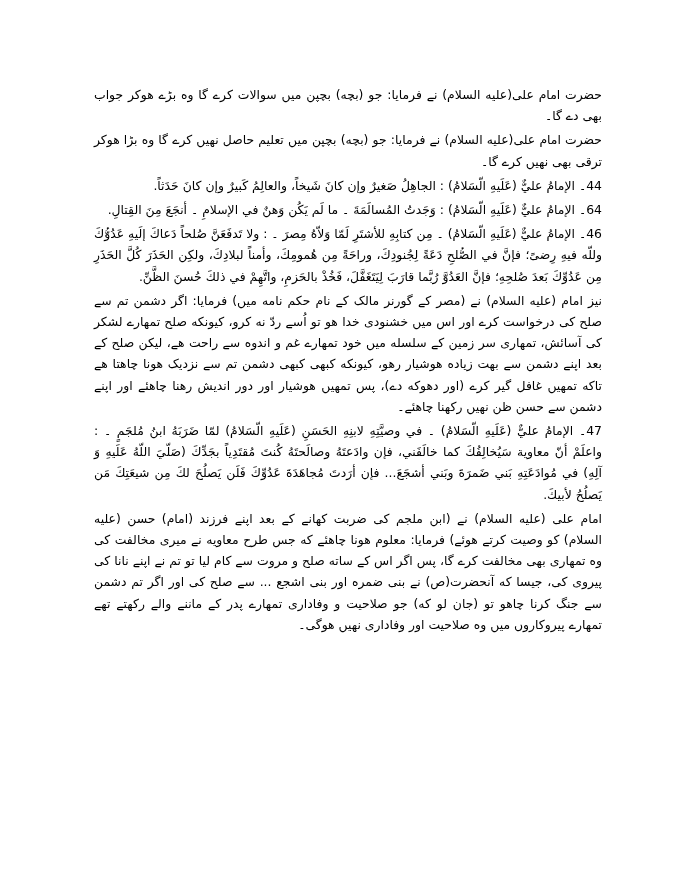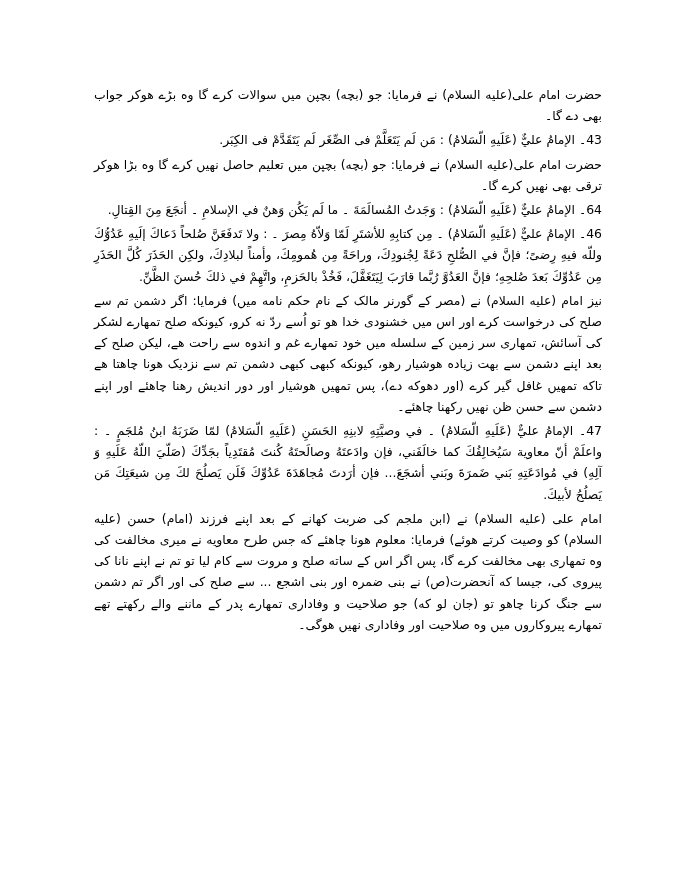--- a/index.html
+++ b/index.html
@@ -17,20 +17,20 @@
     color: #000000;
   }
   .para { margin: 0 0 3px 16px; }
   .para.ar { margin-bottom: 3px; }
 </style>
 </head>
 <body>
 
 <div class="page">
   <p class="para ur">حضرت امام علی(علیه السلام) نے فرمایا: جو (بچه) بچپن میں سوالات کرے گا وه بڑے هوکر جواب بهی دے گا۔</p>
-  <p class="para ar">43۔ الإمامُ عليٌّ (عَلَيهِ الّسَلامُ) : مَن لَم يَتَعَلَّمْ فی الصِّغَر لَم يَتَقَدَّمْ فی الكِبَر.</p>
   <p class="para ur">حضرت امام علی(علیه السلام) نے فرمایا: جو (بچه) بچپن میں تعلیم حاصل نهیں کرے گا وه بڑا هوکر ترقی بهی نهیں کرے گا۔</p>
+  <p class="para ar">44۔ الإمامُ عليٌّ (عَلَيهِ الّسَلامُ) : الجاهِلُ صَغيرٌ وإن كانَ شَيخاً، والعالِمُ كَبيرٌ وإن كانَ حَدَثاً.</p>
   <p class="para ar">64۔ الإمامُ عليٌّ (عَلَيهِ الّسَلامُ) : وَجَدتُ المُسالَمَةَ ۔ ما لَم يَكُن وَهنٌ في الإسلامِ ۔ أنجَعَ مِنَ القِتالِ.</p>
   <p class="para ar">46۔ الإمامُ عليٌّ (عَلَيهِ الّسَلامُ) ۔ مِن كتابِهِ للأشتَرِ لَمّا وَلاّهُ مِصرَ ۔ : ولا تَدفَعَنَّ صُلحاً دَعاكَ إلَيهِ عَدُوُّكَ وللّه فيهِ رِضىً؛ فإنَّ في الصُّلحِ دَعَةً لِجُنودِكَ، وراحَةً مِن هُمومِكَ، وأمناً لبلادِكَ، ولكِن الحَذَرَ كُلَّ الحَذَرِ مِن عَدُوِّكَ بَعدَ صُلحِهِ؛ فإنَّ العَدُوَّ رُبَّما قارَبَ لِيَتَغَفَّلَ، فَخُذْ بالحَزمِ، واتَّهِمْ في ذلكَ حُسنَ الظَّنِّ.</p>
   <p class="para ur">نیز امام (علیه السلام) نے (مصر کے گورنر مالک کے نام حکم نامه میں) فرمایا: اگر دشمن تم سے صلح کی درخواست کرے اور اس میں خشنودی خدا هو تو اُسے ردّ نه کرو، کیونکه صلح تمهارے لشکر کی آسائش، تمهاری سر زمین کے سلسله میں خود تمهارے غم و اندوه سے راحت هے، لیکن صلح کے بعد اپنے دشمن سے بهت زیاده هوشیار رهو، کیونکه کبهی کبهی دشمن تم سے نزدیک هونا چاهتا هے تاکه تمهیں غافل گیر کرے (اور دهوکه دے)، پس تمهیں هوشیار اور دور اندیش رهنا چاهئے اور اپنے دشمن سے حسن ظن نهیں رکهنا چاهئے۔</p>
   <p class="para ar">47۔ الإمامُ عليٌّ (عَلَيهِ الّسَلامُ) ۔ في وصيَّتِهِ لابنِهِ الحَسَنِ (عَلَيهِ الّسَلامُ) لمّا ضَرَبَهُ ابنُ مُلجَمٍ ۔ : واعلَمْ أنّ معاوية سَيُخالِفُكَ كما خالَفَني، فإن وادَعتَهُ وصالَحتَهُ كُنتَ مُقتَدِياً بجَدِّكَ (صَلّيَ اللّهُ عَلَيهِ وَ آلِهِ) في مُوادَعَتِهِ بَني ضَمرَةَ وبَني أشجَعَ... فإن أرَدتَ مُجاهَدَةَ عَدُوِّكَ فَلَن يَصلُحَ لكَ مِن شيعَتِكَ مَن يَصلُحُ لأبيكَ.</p>
   <p class="para ur">امام علی (علیه السلام) نے (ابن ملجم کی ضربت کهانے کے بعد اپنے فرزند (امام) حسن (علیه السلام) کو وصیت کرتے هوئے) فرمایا: معلوم هونا چاهئے که جس طرح معاویه نے میری مخالفت کی وه تمهاری بهی مخالفت کرے گا، پس اگر اس کے ساته صلح و مروت سے کام لیا تو تم نے اپنے نانا کی پیروی کی، جیسا که آنحضرت(ص) نے بنی ضمره اور بنی اشجع ... سے صلح کی اور اگر تم دشمن سے جنگ کرنا چاهو تو (جان لو که) جو صلاحیت و وفاداری تمهارے پدر کے ماننے والے رکهتے تهے تمهارے پیروکاروں میں وه صلاحیت اور وفاداری نهیں هوگی۔</p>
 </div>
 
 </body></html>

